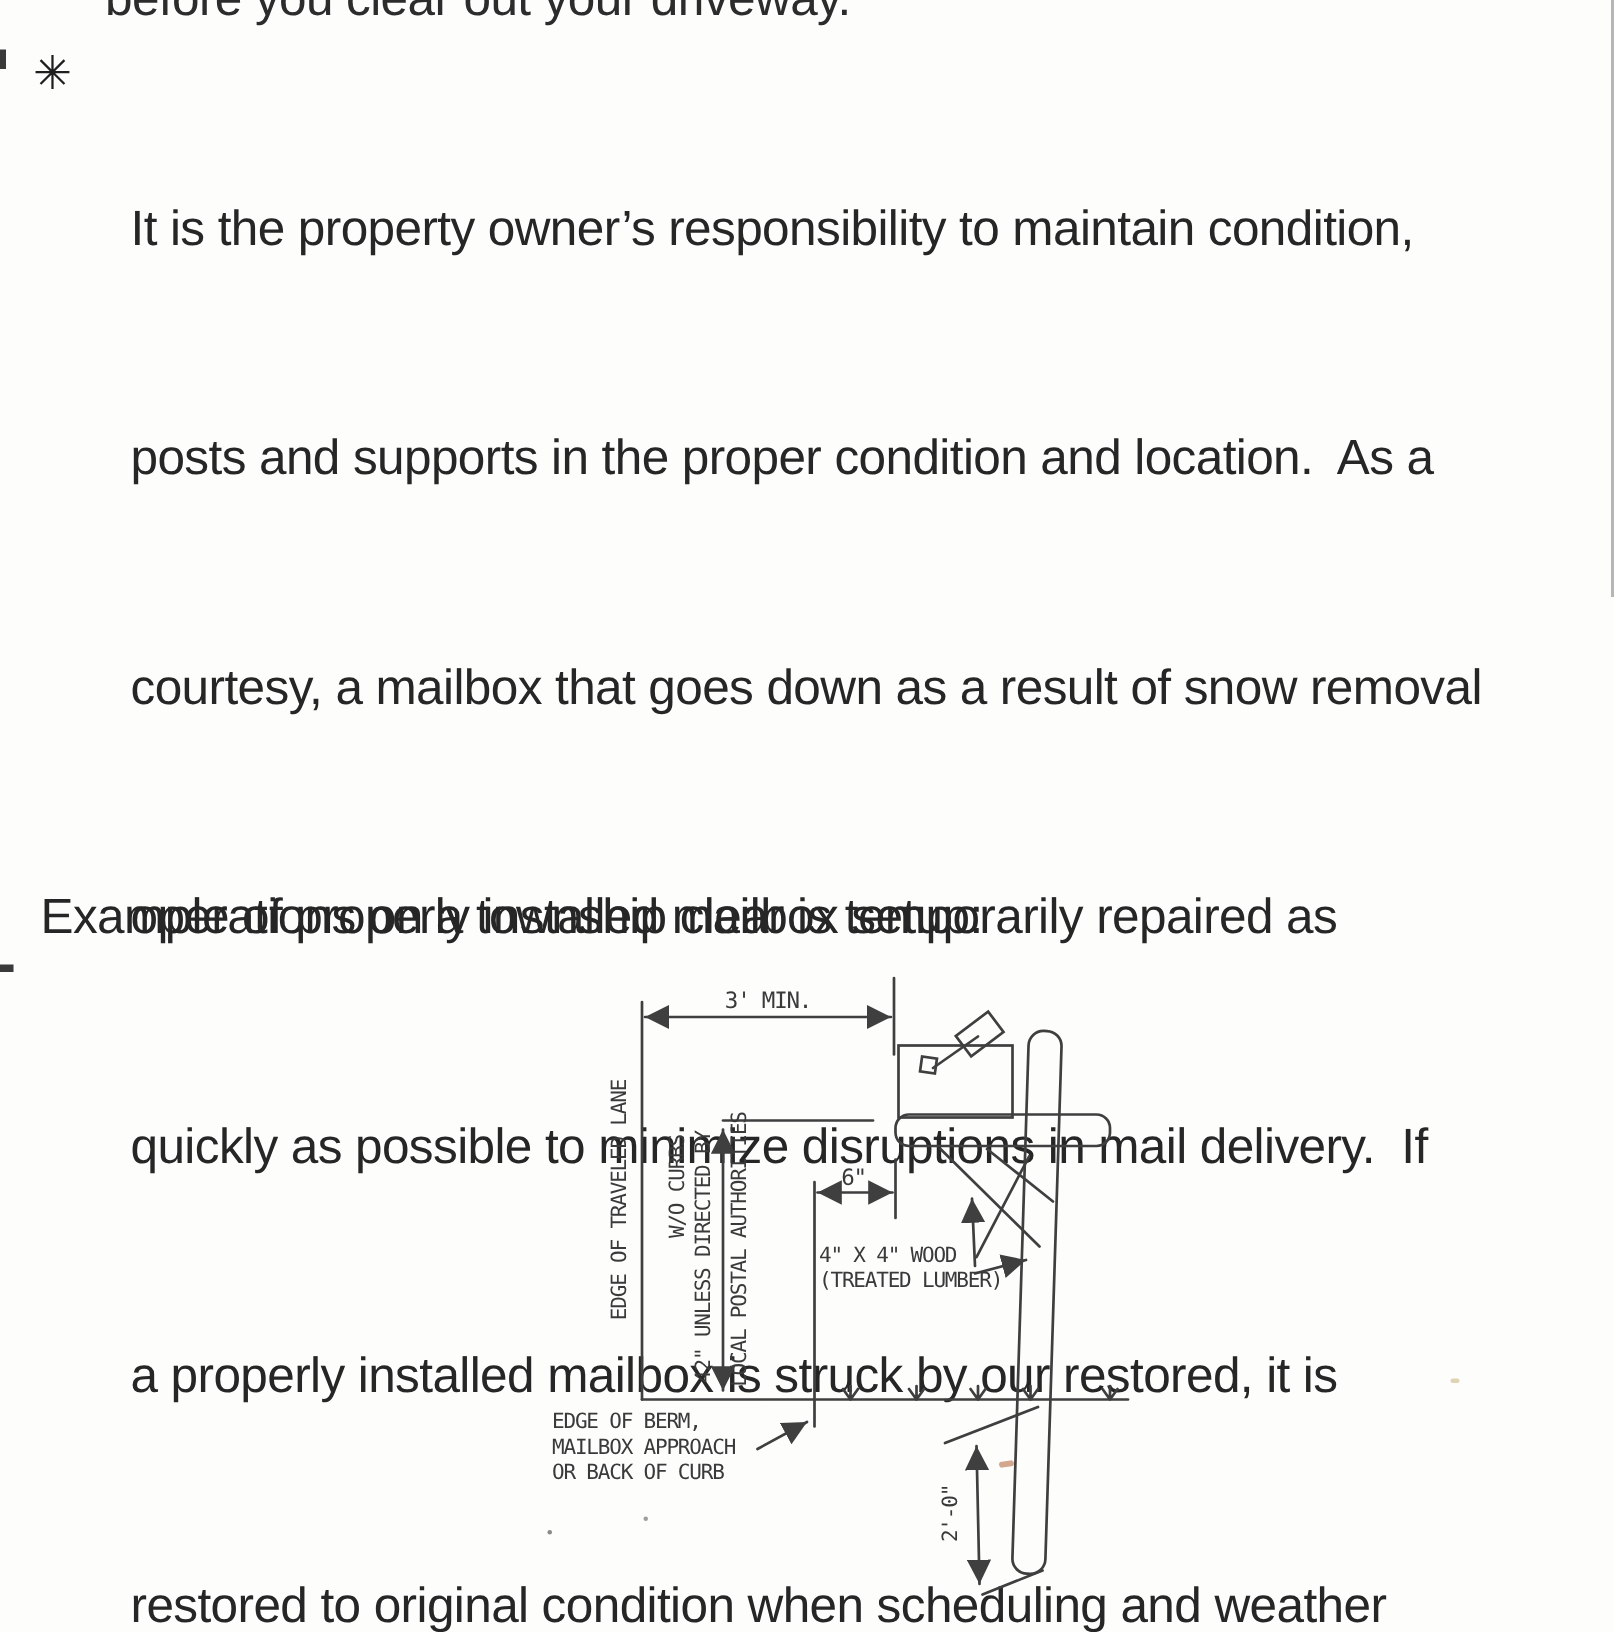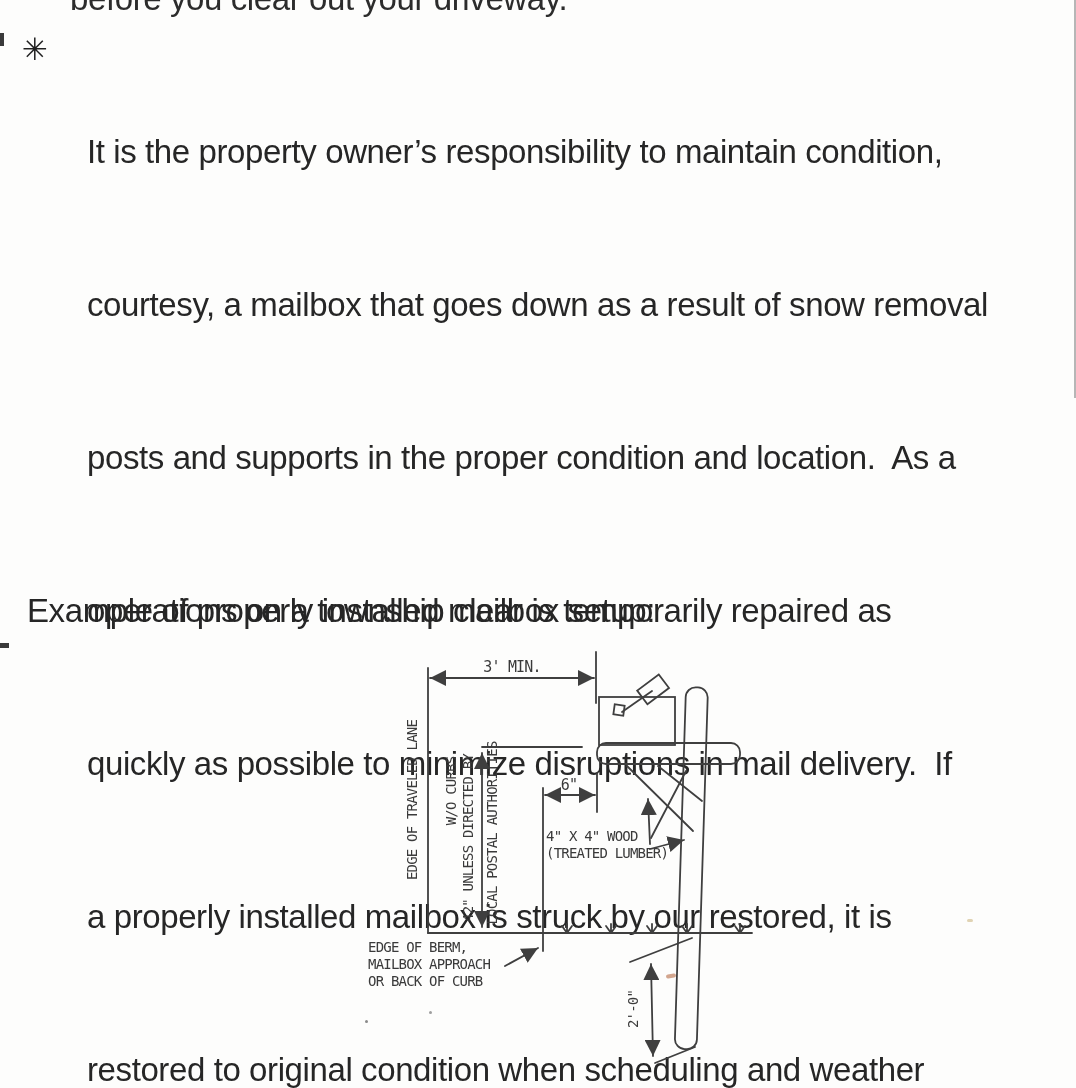--- a/index.html
+++ b/index.html
@@ -37,22 +37,22 @@
 <body>
 
 <div class="page">
 
   <div class="clip-line body-text">before you clear out your driveway.</div>
 
   <div class="bullet">✳</div>
 
   <div class="paragraph body-text">
     <div class="para-line">It is the property owner’s responsibility to maintain condition,</div>
+    <div class="para-line">posts and supports in the proper condition and location.  As a</div>
     <div class="para-line">courtesy, a mailbox that goes down as a result of snow removal</div>
-    <div class="para-line">posts and supports in the proper condition and location.  As a</div>
     <div class="para-line">operations on a township clear is temporarily repaired as</div>
     <div class="para-line">quickly as possible to minimize disruptions in mail delivery.  If</div>
     <div class="para-line">a properly installed mailbox is struck by our restored, it is</div>
     <div class="para-line">restored to original condition when scheduling and weather</div>
     
     
     
     
   </div>
 

